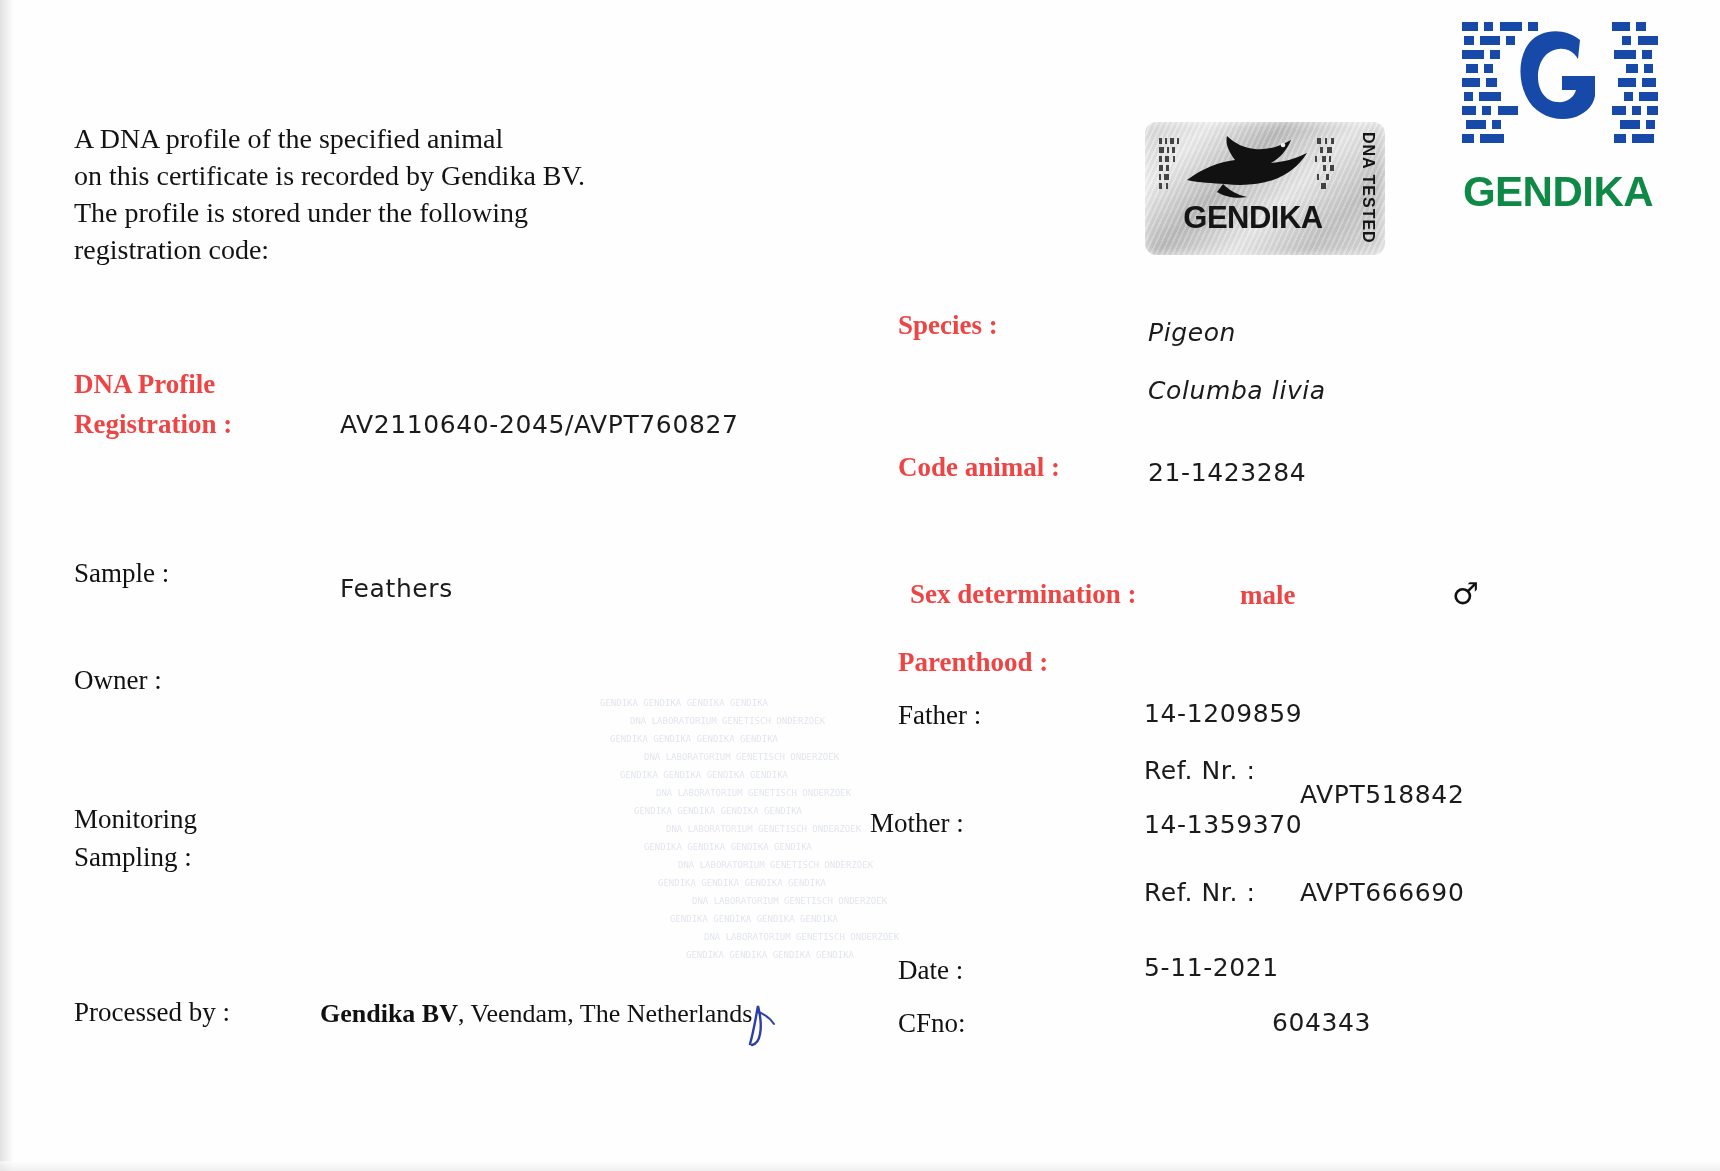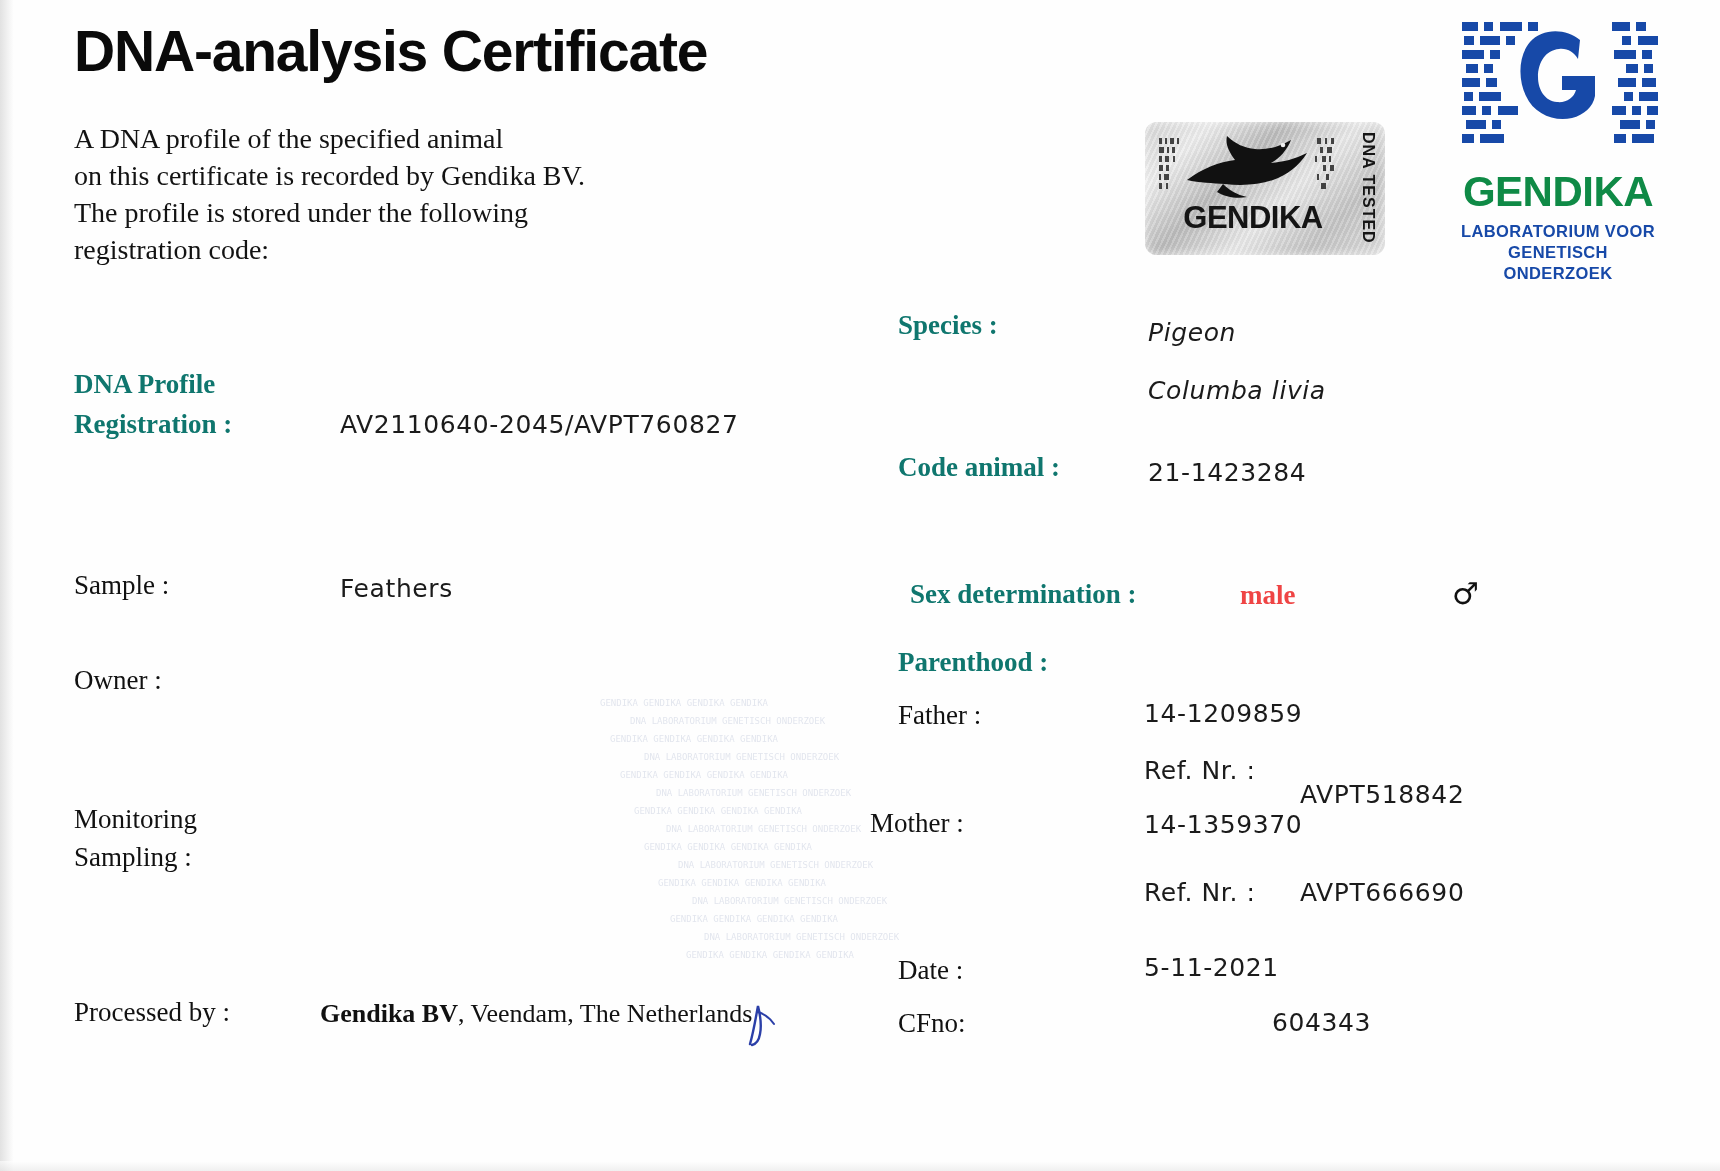--- a/index.html
+++ b/index.html
@@ -61,21 +61,21 @@
     line-height: 37px;
     color: #131313;
     white-space: pre-line;
   }
 
   
   .lbl {
     position: absolute;
     font-weight: bold;
     font-size: 27px;
-    color: #0f766e;
+    color: #ef4444;
   }
   .lbl-light {
     position: absolute;
     font-weight: normal;
     font-size: 27px;
     color: #111111;
   }
   
   .val {
     position: absolute;
@@ -232,21 +232,20 @@
   }
 </style>
 </head>
 <body>
 
 <div class="page">
 
   <div class="scan-edge-left"></div>
   <div class="scan-edge-bottom"></div>
 
-  <div class="title">DNA-analysis Certificate</div>
 
   <div class="intro">A DNA profile of the specified animal
 on this certificate is recorded by Gendika BV.
 The profile is stored under the following
 registration code:</div>
 
   <div class="sticker">
     <div class="sticker-noise"></div>
 
     <svg class="sticker-bars" viewBox="0 0 184 62">
@@ -337,22 +336,20 @@
         <rect x="185" y="88" width="11" height="9"></rect>
         <rect x="158" y="102" width="20" height="9"></rect>
           <rect x="184" y="102" width="9" height="9"></rect>
         <rect x="152" y="116" width="12" height="9"></rect>
           <rect x="170" y="116" width="22" height="9"></rect>
 
         <path d="M118 22 C104 10 80 10 68 24 C56 38 56 62 64 78 C72 96 92 104 110 100 C122 97 131 89 133 78 L133 58 L100 58 L100 72 L114 72 C112 80 104 85 95 84 C83 83 76 72 76 59 C76 44 84 32 97 31 C105 30 112 34 116 41 Z"></path>
       </g>
     </svg>
     <div class="logo-name">GENDIKA</div>
-    <div class="logo-sub" style="white-space: pre-line;">LABORATORIUM VOOR
-GENETISCH ONDERZOEK</div>
   </div>
 
   <div class="watermark">
     <div style="left:0px; top:8px;">GENDIKA GENDIKA GENDIKA GENDIKA</div>
     <div style="left:30px; top:26px;">DNA LABORATORIUM GENETISCH ONDERZOEK</div>
     <div style="left:10px; top:44px;">GENDIKA GENDIKA GENDIKA GENDIKA</div>
     <div style="left:44px; top:62px;">DNA LABORATORIUM GENETISCH ONDERZOEK</div>
     <div style="left:20px; top:80px;">GENDIKA GENDIKA GENDIKA GENDIKA</div>
     <div style="left:56px; top:98px;">DNA LABORATORIUM GENETISCH ONDERZOEK</div>
     <div style="left:34px; top:116px;">GENDIKA GENDIKA GENDIKA GENDIKA</div>
@@ -363,21 +360,21 @@
     <div style="left:92px; top:206px;">DNA LABORATORIUM GENETISCH ONDERZOEK</div>
     <div style="left:70px; top:224px;">GENDIKA GENDIKA GENDIKA GENDIKA</div>
     <div style="left:104px; top:242px;">DNA LABORATORIUM GENETISCH ONDERZOEK</div>
     <div style="left:86px; top:260px;">GENDIKA GENDIKA GENDIKA GENDIKA</div>
   </div>
 
   <div class="lbl" style="left:74px; top:364px; white-space: pre-line; line-height:40px;">DNA Profile
 Registration :</div>
   <div class="val" style="left:340px; top:410px;">AV2110640-2045/AVPT760827</div>
 
-  <div class="lbl-light" style="left:74px; top:570px;">Sample :</div>
+  <div class="lbl-light" style="left:74px; top:558px;">Sample :</div>
   <div class="val" style="left:340px; top:574px;">Feathers</div>
 
   <div class="lbl-light" style="left:74px; top:665px;">Owner :</div>
 
   <div class="lbl-light" style="left:74px; top:800px; white-space: pre-line; line-height:38px;">Monitoring
 Sampling :</div>
   <div class="val" style="left:340px; top:838px;"></div>
 
   <div class="lbl-light" style="left:74px; top:997px;">Processed by :</div>
   <div style="position:absolute; left:320px; top:999px; font-size:26px;">

